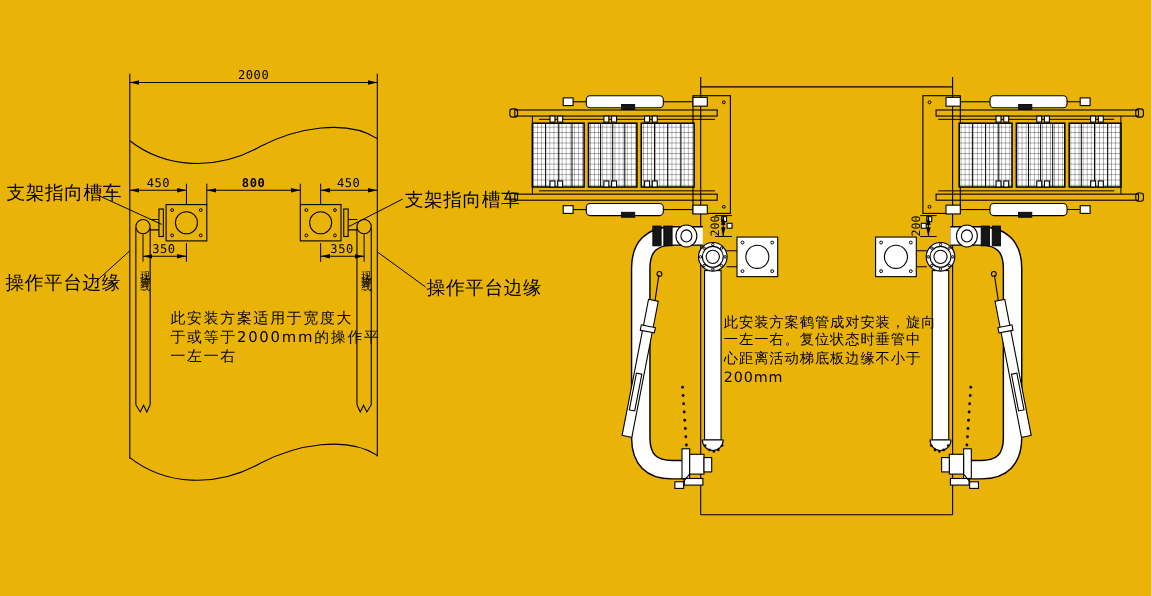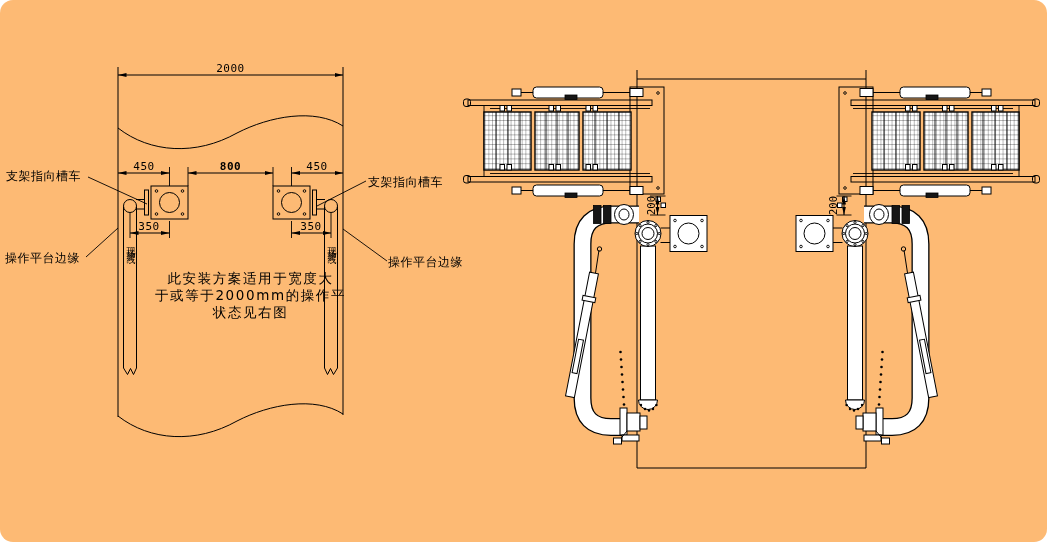--- a/index.html
+++ b/index.html
@@ -1,22 +1,22 @@
 <!DOCTYPE html>
 <html><head>
 <meta charset="utf-8">
 <style>
   html,body{margin:0;padding:0;background:#fff;}
-  .stage{position:relative;width:1047px;height:542px;background:#fdba74;overflow:hidden;
-         font-family:"DejaVu Sans",sans-serif;color:#000;border-radius:13px;}
+  .stage{position:relative;width:1047px;height:542px;background:#eab308;overflow:hidden;
+         font-family:"DejaVu Sans",sans-serif;color:#000;}
   .stage svg{position:absolute;left:0;top:0;}
   .txt{position:absolute;white-space:nowrap;color:#000;}
   .dimtxt{font-family:"DejaVu Sans Mono",monospace;font-size:11px;line-height:12px;
           letter-spacing:0.5px;text-align:center;}
-  .lbl{font-size:12px;line-height:14px;letter-spacing:0.5px;}
+  .lbl{font-size:17px;line-height:14px;letter-spacing:0.5px;}
   .note{font-size:13.5px;line-height:17.2px;letter-spacing:1.6px;}
   .note2{font-size:13px;line-height:16.8px;letter-spacing:0.8px;}
   .vtext{writing-mode:vertical-rl;text-orientation:upright;font-size:9px;
          letter-spacing:3px;line-height:13px;}
   .rot{font-family:"DejaVu Sans Mono",monospace;font-size:10.5px;width:25px;height:11px;
        text-align:center;transform:rotate(-90deg);transform-origin:center;line-height:11px;}
   
   .s{stroke:#000;fill:none;stroke-width:1px;}
   .sw{stroke:#000;fill:#fff;stroke-width:1px;}
   .thin{stroke:#000;fill:none;stroke-width:0.9px;}
@@ -242,23 +242,29 @@
 <div class="txt dimtxt" style="left:290px;top:220.5px;width:42px;">350</div>
 
 <div class="txt lbl" style="left:6px;top:169px;">支架指向槽车</div>
 <div class="txt lbl" style="left:368px;top:174.5px;">支架指向槽车</div>
 <div class="txt lbl" style="left:5px;top:250.5px;">操作平台边缘</div>
 <div class="txt lbl" style="left:388px;top:254.5px;">操作平台边缘</div>
 
 <div class="txt vtext" style="left:124px;top:239px;height:72px;">现场管线</div>
 <div class="txt vtext" style="left:325px;top:239px;height:72px;">现场管线</div>
 
-<div class="txt note" style="left:155px;top:270px;text-align:center;">
+<div class="txt note" style="left:155px;top:282px;">
   <div>此安装方案适用于宽度大</div>
   <div>于或等于2000mm的操作平</div>
-  <div>状态见右图</div>
+  <div>一左一右</div>
 </div>
 
 <div class="txt rot" style="left:639px;top:200px;">200</div>
 <div class="txt rot" style="left:821px;top:200px;">200</div>
 
-
+<div class="txt note2" style="left:658px;top:285.5px;">
+  <div>此安装方案鹤管成对安装，旋向</div>
+  <div>一左一右。复位状态时垂管中</div>
+  <div>心距离活动梯底板边缘不小于</div>
+  <div>200mm</div>
 </div>
 
+</div>
+
 </body></html>

